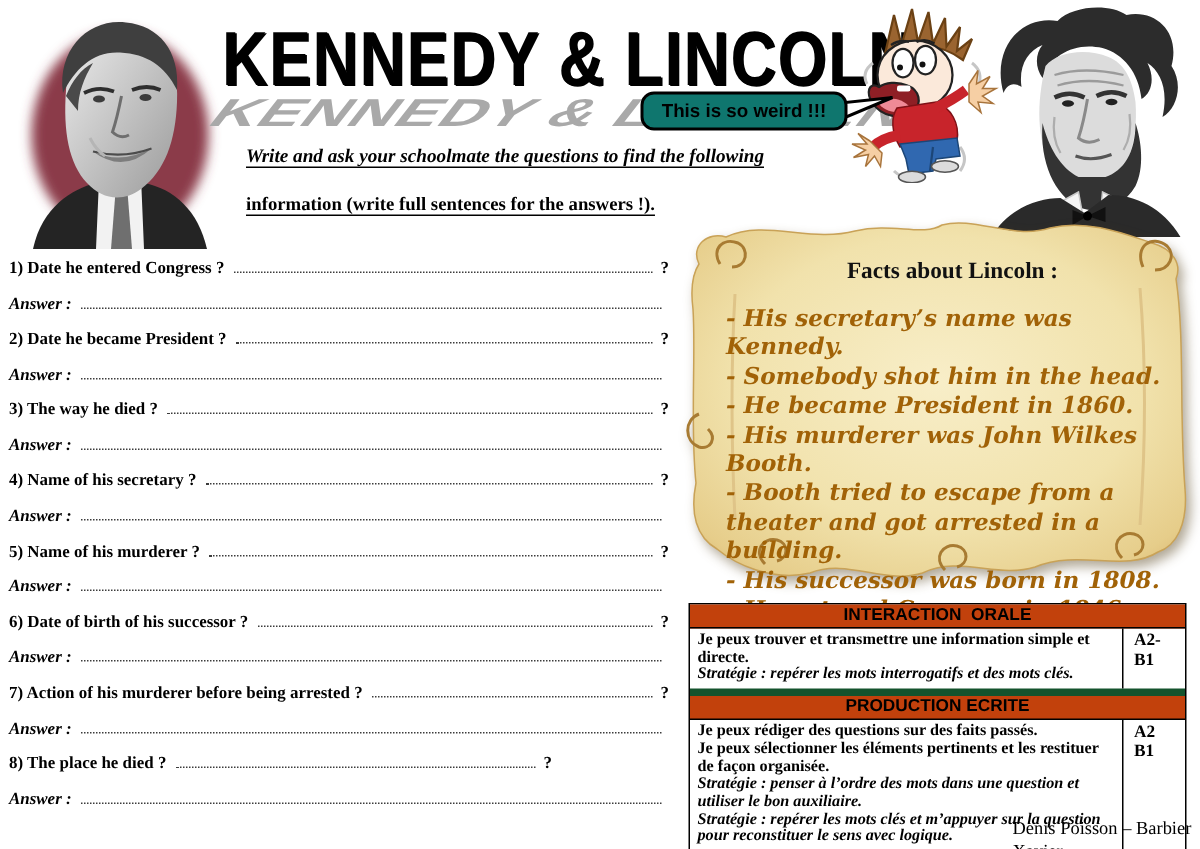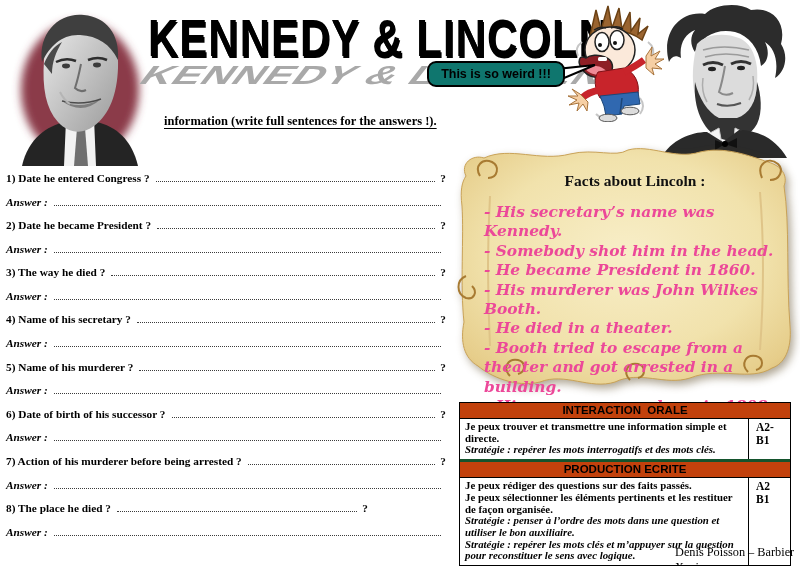--- a/index.html
+++ b/index.html
@@ -40,28 +40,28 @@
   .a-label{white-space:nowrap;font-style:italic;}
   .leader{flex:1;border-bottom:1.6px dotted #3c3c3c;margin:0 5px 2px 6px;height:9px;}
   .qmark{font-weight:bold;}
 
   
   .parchment{position:absolute;left:450px;top:136px;width:350px;height:262px;}
   .parchment>svg{position:absolute;inset:0;filter:drop-shadow(3px 4px 4px rgba(80,60,20,.45));}
   .facts-content{position:absolute;inset:0;padding:36px 14px 0 34px;}
   .facts-title{text-align:center;font:bold 15.5px "Liberation Serif",serif;color:#111;}
   .facts-list{margin-top:13px;font:bold italic 15.4px "DejaVu Serif",serif;
-    line-height:19.4px;color:#ec4899;}
+    line-height:19.4px;color:#a16207;}
 
   
   .tables{position:absolute;left:459px;top:402px;width:332px;border:1.5px solid #000;
     background:#fff;box-sizing:border-box;}
   .tbl-header{background:#c2410c;border-bottom:1px solid #000;text-align:center;
     font:bold 11.5px "Liberation Sans",sans-serif;padding:1px 0 2px;white-space:pre;}
-  .tbl-row{display:flex;border-bottom:3px solid #14532d;}
+  .tbl-row{display:flex;border-bottom:5px solid #14532d;}
   .tbl-row:last-child{border-bottom:none;}
   .tbl-main{flex:1;border-right:1px solid #000;padding:2px 5px 3px;
     font-size:10.8px;font-weight:bold;line-height:11.7px;}
   .tbl-level{width:34px;padding:2px 0 0 7px;font-weight:bold;font-size:11.5px;line-height:13px;}
   .strategy{font-style:italic;}
 
   .footer{position:absolute;left:675px;top:545px;font-size:12.3px;}
 
   .art{position:absolute;}
 </style>
@@ -145,20 +145,21 @@
   </svg>
 
   <div class="bubble">
     <span>This is so weird !!!</span>
   </div>
   <svg class="bubble-tail" width="42" height="30" viewBox="0 0 42 30">
     <polygon points="1,11 1,23 39,7" fill="#fff" stroke="#000" stroke-width="2"></polygon>
   </svg>
 
   <div class="instructions">
+    <div class="instr1">Write and ask your schoolmate the questions to find the following</div>
     <div class="instr2">information (write full sentences for the answers !).</div>
   </div>
 
   <div class="questions">
     <div class="q-row">
       <span class="q-label">1) Date he entered Congress ?</span>
       <span class="leader"></span>
       <span class="qmark">?</span>
     </div>
     <div class="q-row">
@@ -253,21 +254,20 @@
       <path d="M298,236 C290,228 296,218 306,220 C314,222 314,232 306,234" fill="none" stroke="#a87b32" stroke-width="2"></path>
       <path d="M40,60 Q36,130 40,210 M310,56 Q316,130 310,214" stroke="#dfc488" stroke-width="2" fill="none"></path>
     </svg>
     <div class="facts-content">
       <div class="facts-title">Facts about Lincoln :</div>
       <div class="facts-list">
         <div>- His secretary’s name was Kennedy.</div>
         <div>- Somebody shot him in the head.</div>
         <div>- He became President in 1860.</div>
         <div>- His murderer was John Wilkes Booth.</div>
-        <div>- He died in a theater.</div>
         <div>- Booth tried to escape from a theater and got arrested in a building.</div>
         <div>- His successor was born in 1808.</div>
         <div>- He entered Congress in 1846.</div>
       </div>
     </div>
   </div>
 
   <div class="tables">
     <div class="tbl-header">INTERACTION  ORALE</div>
     <div class="tbl-row">

